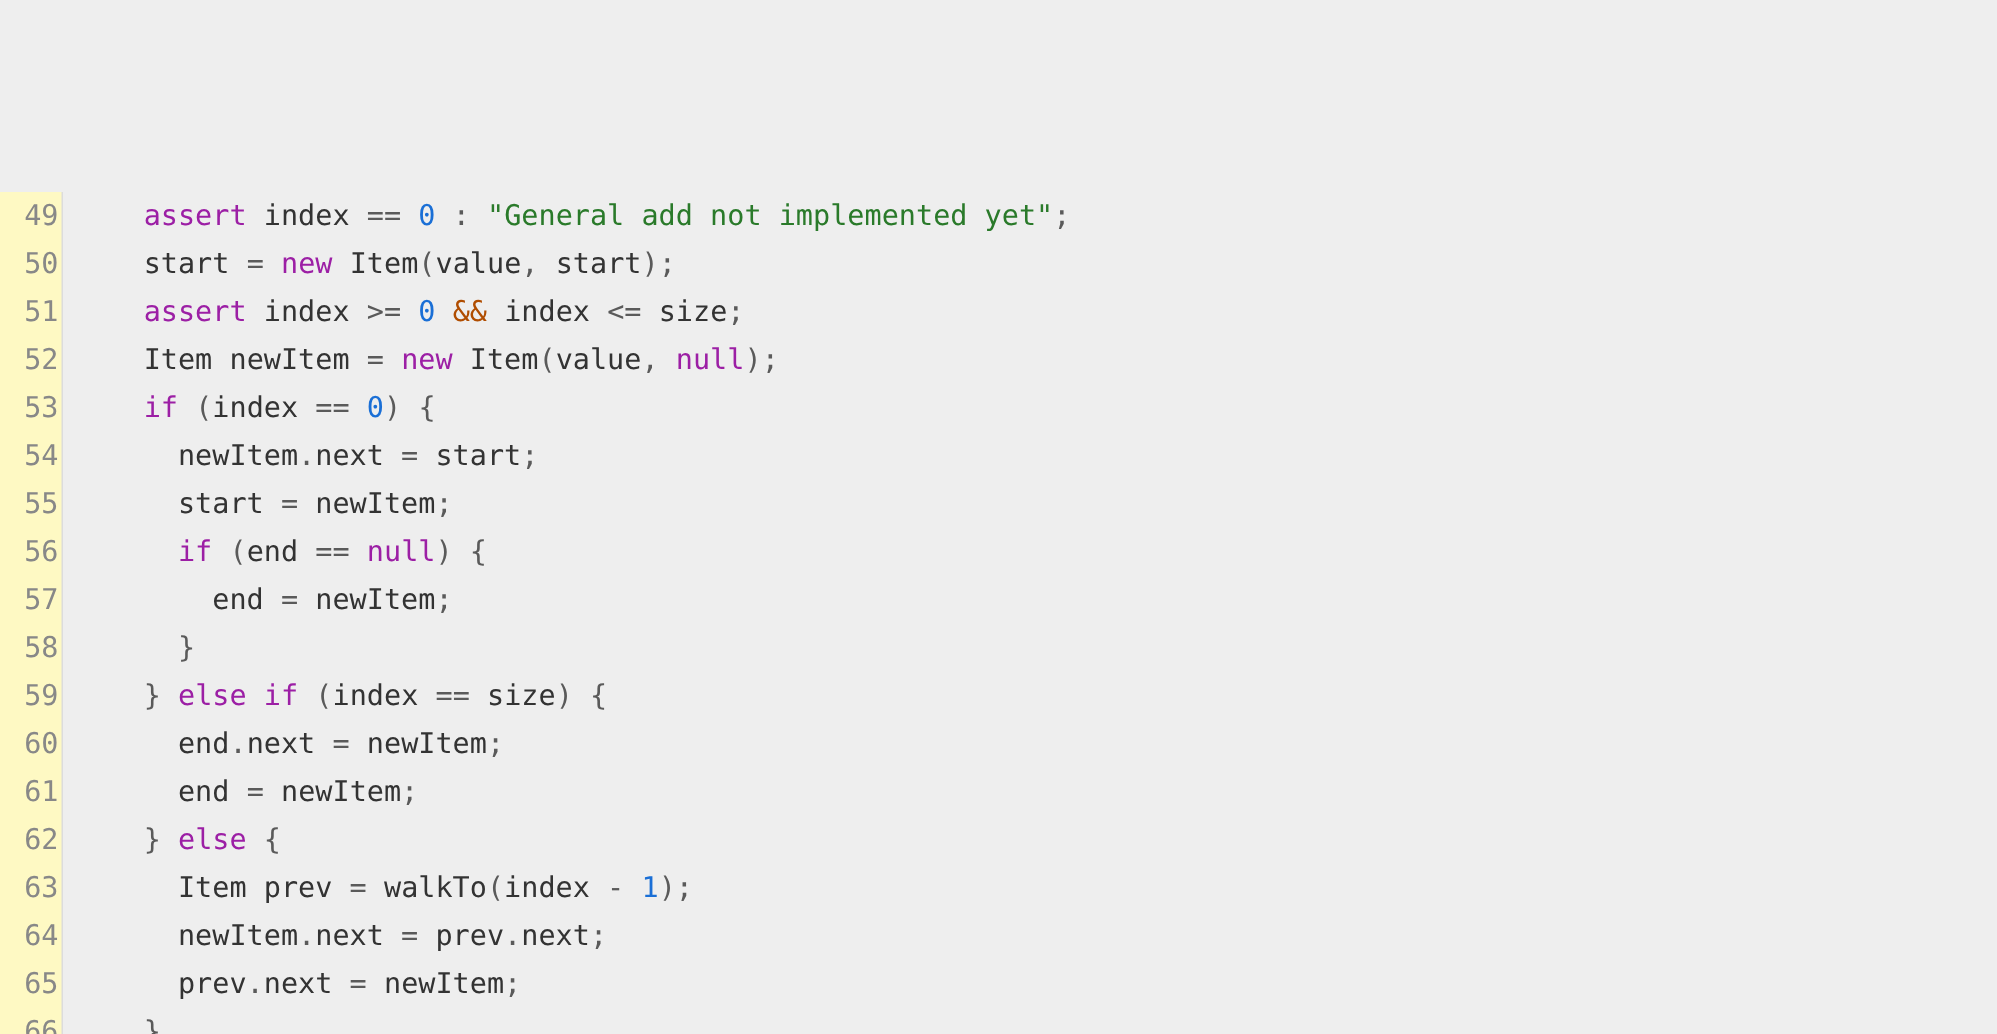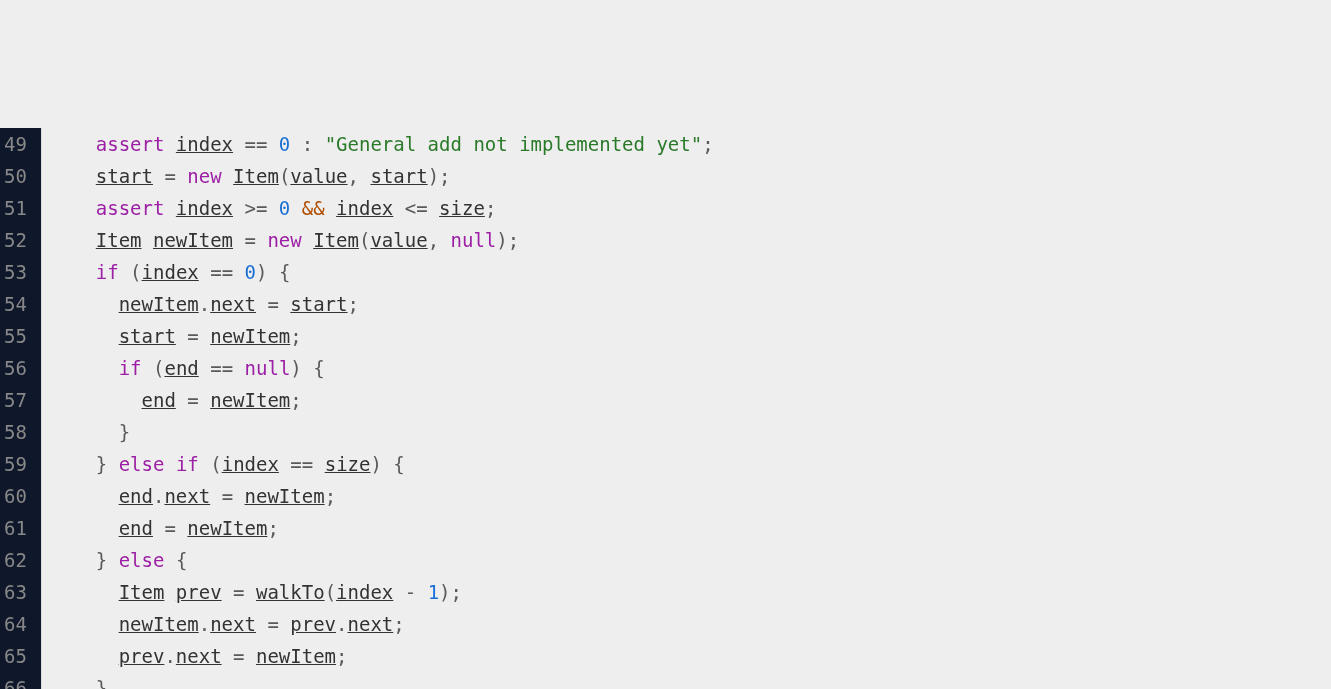--- a/index.html
+++ b/index.html
@@ -16,36 +16,36 @@
     display: flex;
     flex-direction: column;
   }
   .line {
     display: flex;
     align-items: stretch;
   }
   .gutter {
     width: 42px;
     text-align: right;
-    padding-right: 14px;
+    padding-right: 2px;
     color: #888888;
-    background: #0f172a;
+    background: #fef9c3;
     user-select: none;
     flex-shrink: 0;
     border-right: 1px solid #dcdcdc;
   }
   .code {
     padding-left: 8px;
     flex: 1;
   }
   .tok-keyword   { color: #9c1fa5; text-align: center; }  
   .tok-number    { color: #1a6fd6; }  
   .tok-operator  { color: #5a5a5a; }
   .tok-punct     { color: #5a5a5a; }
-  .tok-ident     { color: #333333; text-decoration: underline; }
+  .tok-ident     { color: #333333; }
   .tok-string    { color: #2a7a2a; }  
   .tok-logop     { color: #b04d00; }  
 </style>
 </head>
 <body>
 
 
 
 <div class="editor" id="editor-root"><div class="line"><div class="gutter">49</div><div class="code">    <span class="tok-keyword">assert</span> <span class="tok-ident">index</span> <span class="tok-operator">==</span> <span class="tok-number">0</span> <span class="tok-punct">:</span> <span class="tok-string">"General add not implemented yet"</span><span class="tok-punct">;</span></div></div><div class="line"><div class="gutter">50</div><div class="code">    <span class="tok-ident">start</span> <span class="tok-operator">=</span> <span class="tok-keyword">new</span> <span class="tok-ident">Item</span><span class="tok-punct">(</span><span class="tok-ident">value</span><span class="tok-punct">,</span> <span class="tok-ident">start</span><span class="tok-punct">)</span><span class="tok-punct">;</span></div></div><div class="line"><div class="gutter">51</div><div class="code">    <span class="tok-keyword">assert</span> <span class="tok-ident">index</span> <span class="tok-operator">&gt;=</span> <span class="tok-number">0</span> <span class="tok-logop">&amp;&amp;</span> <span class="tok-ident">index</span> <span class="tok-operator">&lt;=</span> <span class="tok-ident">size</span><span class="tok-punct">;</span></div></div><div class="line"><div class="gutter">52</div><div class="code">    <span class="tok-ident">Item</span> <span class="tok-ident">newItem</span> <span class="tok-operator">=</span> <span class="tok-keyword">new</span> <span class="tok-ident">Item</span><span class="tok-punct">(</span><span class="tok-ident">value</span><span class="tok-punct">,</span> <span class="tok-keyword">null</span><span class="tok-punct">)</span><span class="tok-punct">;</span></div></div><div class="line"><div class="gutter">53</div><div class="code">    <span class="tok-keyword">if</span> <span class="tok-punct">(</span><span class="tok-ident">index</span> <span class="tok-operator">==</span> <span class="tok-number">0</span><span class="tok-punct">)</span> <span class="tok-punct">{</span></div></div><div class="line"><div class="gutter">54</div><div class="code">      <span class="tok-ident">newItem</span><span class="tok-punct">.</span><span class="tok-ident">next</span> <span class="tok-operator">=</span> <span class="tok-ident">start</span><span class="tok-punct">;</span></div></div><div class="line"><div class="gutter">55</div><div class="code">      <span class="tok-ident">start</span> <span class="tok-operator">=</span> <span class="tok-ident">newItem</span><span class="tok-punct">;</span></div></div><div class="line"><div class="gutter">56</div><div class="code">      <span class="tok-keyword">if</span> <span class="tok-punct">(</span><span class="tok-ident">end</span> <span class="tok-operator">==</span> <span class="tok-keyword">null</span><span class="tok-punct">)</span> <span class="tok-punct">{</span></div></div><div class="line"><div class="gutter">57</div><div class="code">        <span class="tok-ident">end</span> <span class="tok-operator">=</span> <span class="tok-ident">newItem</span><span class="tok-punct">;</span></div></div><div class="line"><div class="gutter">58</div><div class="code">      <span class="tok-punct">}</span></div></div><div class="line"><div class="gutter">59</div><div class="code">    <span class="tok-punct">}</span> <span class="tok-keyword">else</span> <span class="tok-keyword">if</span> <span class="tok-punct">(</span><span class="tok-ident">index</span> <span class="tok-operator">==</span> <span class="tok-ident">size</span><span class="tok-punct">)</span> <span class="tok-punct">{</span></div></div><div class="line"><div class="gutter">60</div><div class="code">      <span class="tok-ident">end</span><span class="tok-punct">.</span><span class="tok-ident">next</span> <span class="tok-operator">=</span> <span class="tok-ident">newItem</span><span class="tok-punct">;</span></div></div><div class="line"><div class="gutter">61</div><div class="code">      <span class="tok-ident">end</span> <span class="tok-operator">=</span> <span class="tok-ident">newItem</span><span class="tok-punct">;</span></div></div><div class="line"><div class="gutter">62</div><div class="code">    <span class="tok-punct">}</span> <span class="tok-keyword">else</span> <span class="tok-punct">{</span></div></div><div class="line"><div class="gutter">63</div><div class="code">      <span class="tok-ident">Item</span> <span class="tok-ident">prev</span> <span class="tok-operator">=</span> <span class="tok-ident">walkTo</span><span class="tok-punct">(</span><span class="tok-ident">index</span> <span class="tok-operator">-</span> <span class="tok-number">1</span><span class="tok-punct">)</span><span class="tok-punct">;</span></div></div><div class="line"><div class="gutter">64</div><div class="code">      <span class="tok-ident">newItem</span><span class="tok-punct">.</span><span class="tok-ident">next</span> <span class="tok-operator">=</span> <span class="tok-ident">prev</span><span class="tok-punct">.</span><span class="tok-ident">next</span><span class="tok-punct">;</span></div></div><div class="line"><div class="gutter">65</div><div class="code">      <span class="tok-ident">prev</span><span class="tok-punct">.</span><span class="tok-ident">next</span> <span class="tok-operator">=</span> <span class="tok-ident">newItem</span><span class="tok-punct">;</span></div></div><div class="line"><div class="gutter">66</div><div class="code">    <span class="tok-punct">}</span></div></div></div>
 

